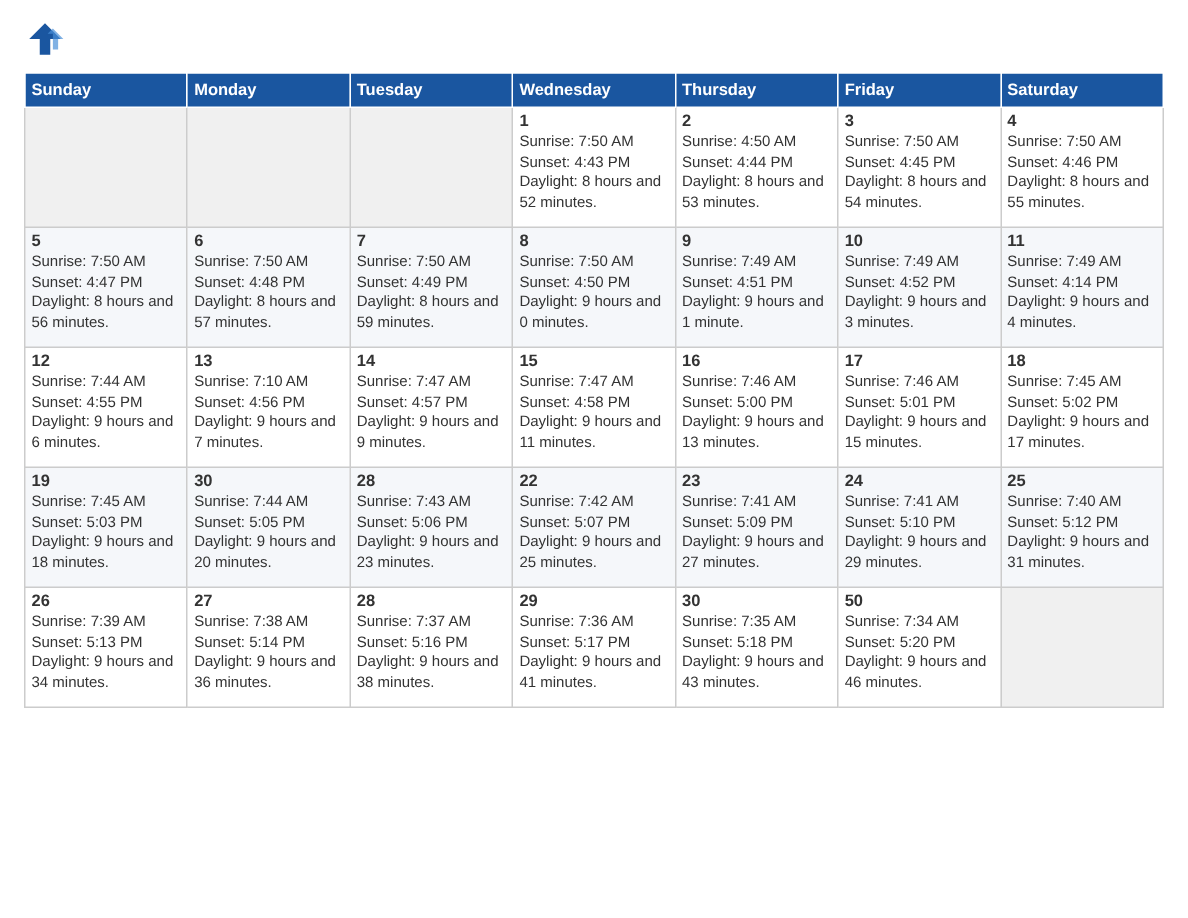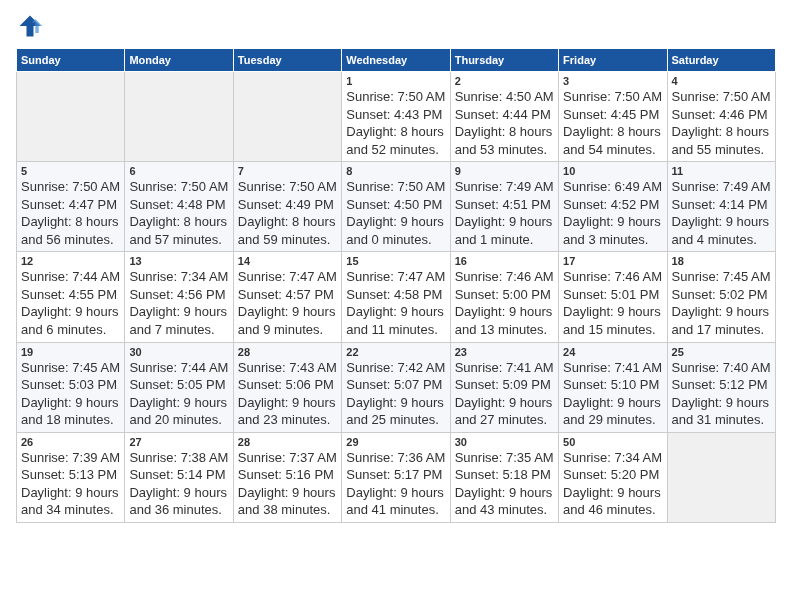--- a/index.html
+++ b/index.html
@@ -83,21 +83,21 @@
     .calendar tbody tr:nth-child(even) td {
       background: #f5f7fa;
     }
     .day-num {
       font-size: 11px;
       font-weight: bold;
       display: block;
       margin-bottom: 1px;
     }
     .day-info {
-      font-size: 13px;
+      font-size: 10px;
       line-height: 1.35;
       color: #333;
     }
     .empty-cell {
       background: #f0f0f0 !important;
     }
   </style>
 </head>
 <body>
 
@@ -196,21 +196,21 @@
           </td>
           <td>
             <span class="day-num">9</span>
             <div class="day-info">Sunrise: 7:49 AM
 Sunset: 4:51 PM
 Daylight: 9 hours
 and 1 minute.</div>
           </td>
           <td>
             <span class="day-num">10</span>
-            <div class="day-info">Sunrise: 6:49 AM
+            <div class="day-info">Sunrise: 7:49 AM
 Sunset: 4:52 PM
 Daylight: 9 hours
 and 3 minutes.</div>
           </td>
           <td>
             <span class="day-num">11</span>
             <div class="day-info">Sunrise: 7:49 AM
 Sunset: 4:14 PM
 Daylight: 9 hours
 and 4 minutes.</div>
@@ -219,21 +219,21 @@
         <tr>
           <td>
             <span class="day-num">12</span>
             <div class="day-info">Sunrise: 7:44 AM
 Sunset: 4:55 PM
 Daylight: 9 hours
 and 6 minutes.</div>
           </td>
           <td>
             <span class="day-num">13</span>
-            <div class="day-info">Sunrise: 7:34 AM
+            <div class="day-info">Sunrise: 7:10 AM
 Sunset: 4:56 PM
 Daylight: 9 hours
 and 7 minutes.</div>
           </td>
           <td>
             <span class="day-num">14</span>
             <div class="day-info">Sunrise: 7:47 AM
 Sunset: 4:57 PM
 Daylight: 9 hours
 and 9 minutes.</div>

